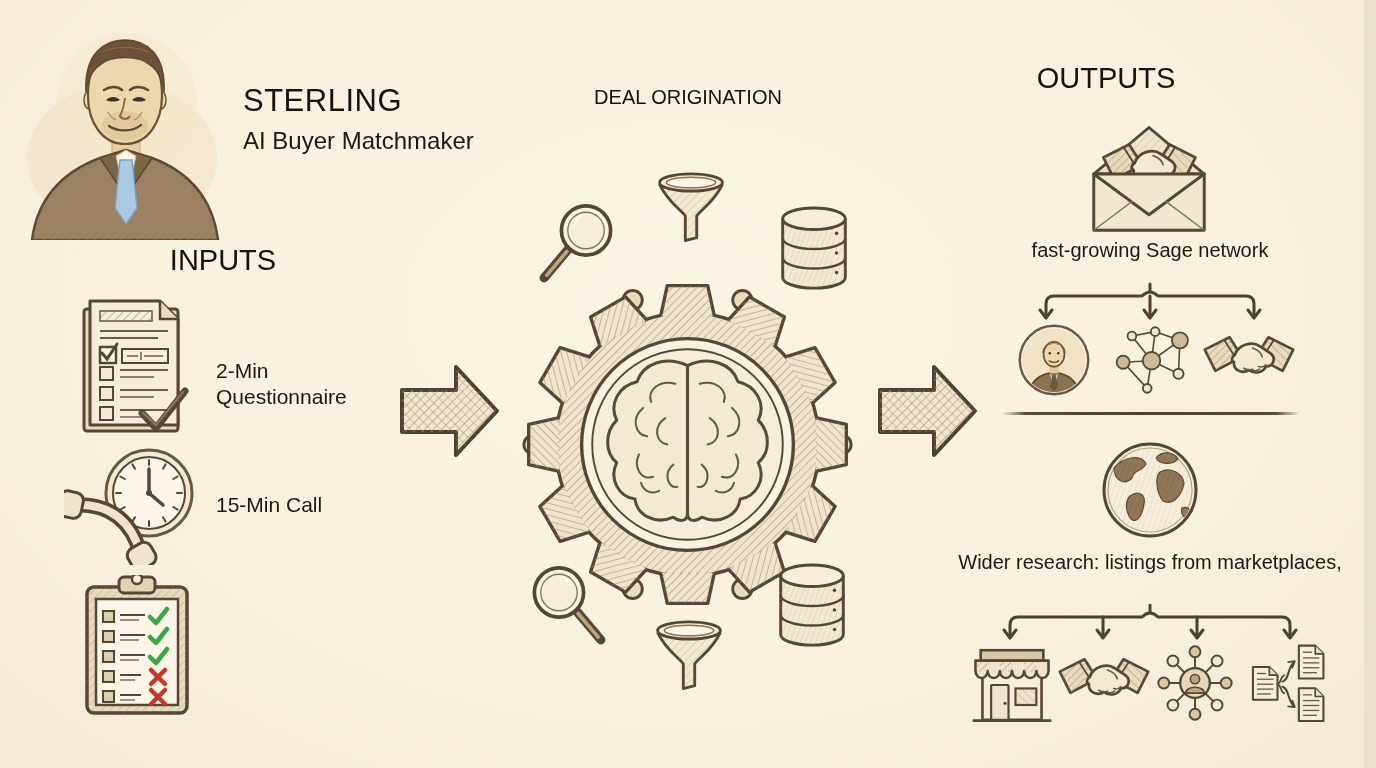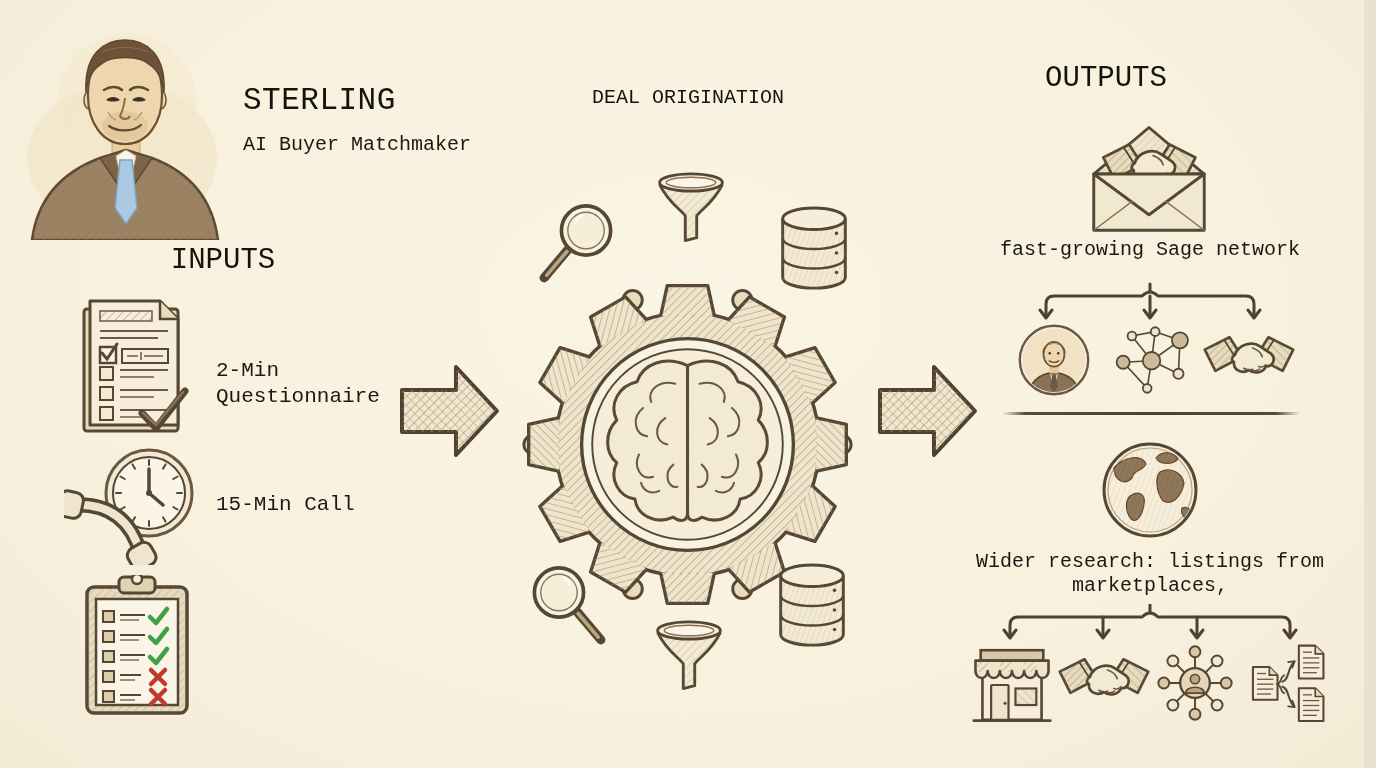--- a/index.html
+++ b/index.html
@@ -1,23 +1,23 @@
 <!DOCTYPE html>
 <html><head>
 <meta charset="utf-8">
 <style>
   html,body{margin:0;padding:0;background:#e9e2d0;}
   .canvas{
     position:relative;width:1364px;height:768px;overflow:hidden;
     background:radial-gradient(ellipse at 50% 40%, #faf4e4 0%, #f8f1de 60%, #f3ebd6 100%);
-    font-family:Liberation Mono, monospace;color:#1b1914;
+    font-family:Liberation Sans, sans-serif;color:#1b1914;
   }
   .abs{position:absolute;}
   .brand-name{font-size:31px;letter-spacing:.5px;color:#15130e;}
-  .brand-tag{font-size:20px;color:#1b1914;margin-top:15px;}
+  .brand-tag{font-size:24px;color:#1b1914;margin-top:8px;}
   .big-heading{font-size:29px;color:#15130e;text-align:center;}
   .engine-title{font-size:20px;line-height:35px;text-align:center;color:#15130e;}
   .item-label{font-size:21px;line-height:26px;white-space:pre-line;color:#1b1914;}
   .caption{font-size:20px;line-height:24px;text-align:center;color:#1b1914;}
   .divider{height:3px;border-radius:2px;
     background:linear-gradient(90deg, rgba(90,74,56,0) 0%, #5a4a38 8%, #4f4031 50%, #5a4a38 92%, rgba(90,74,56,0) 100%);}
   svg{display:block;}
 </style>
 </head>
 <body>

